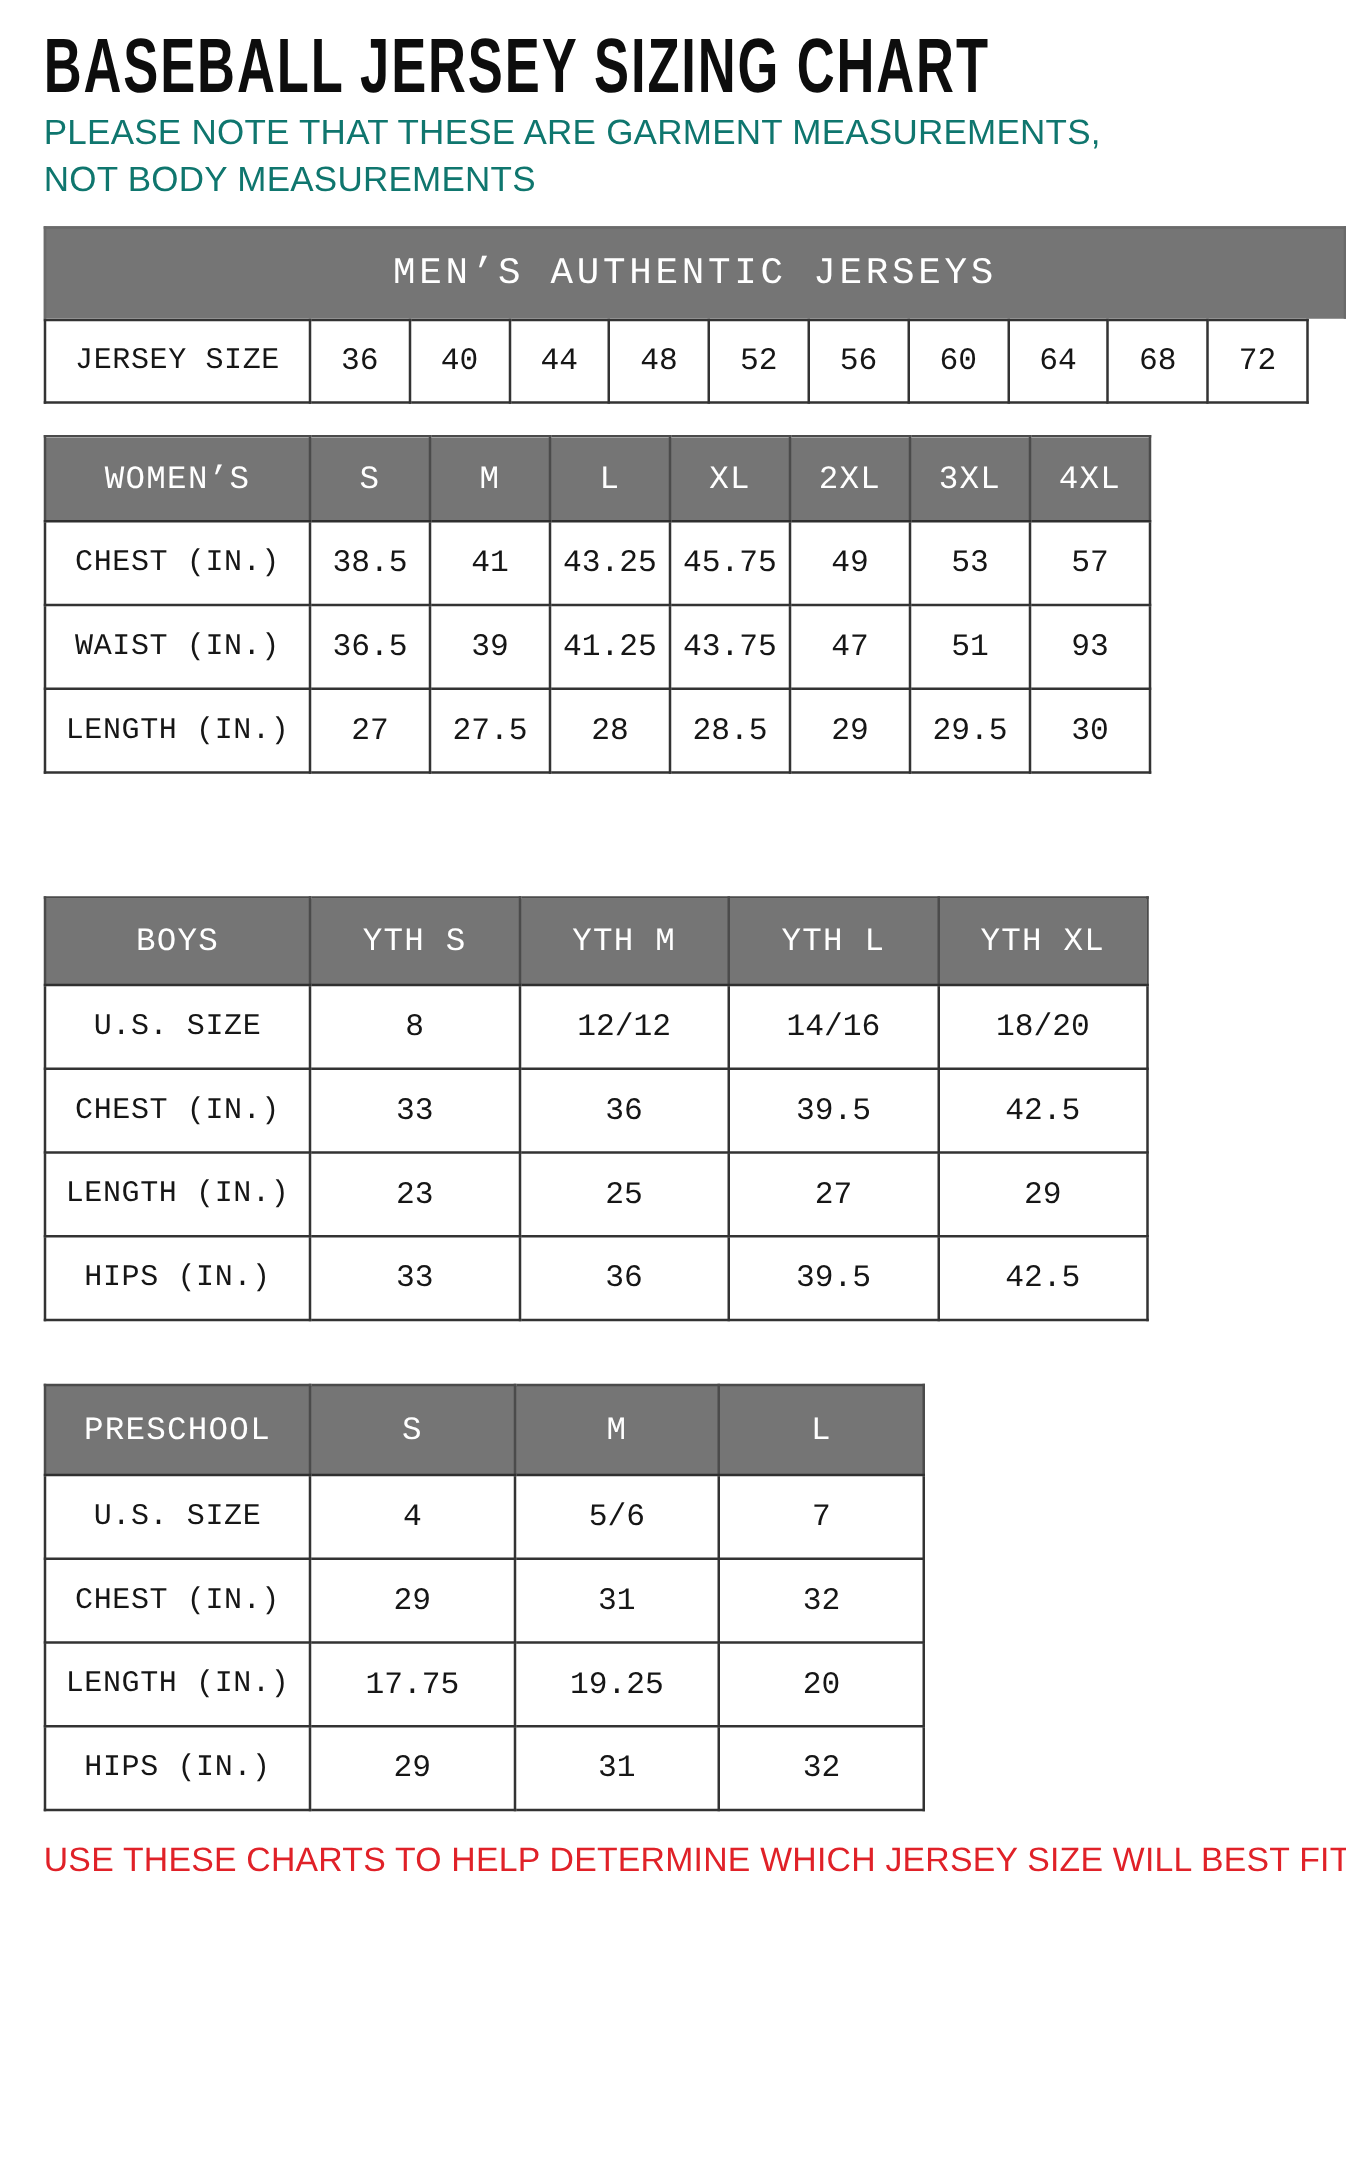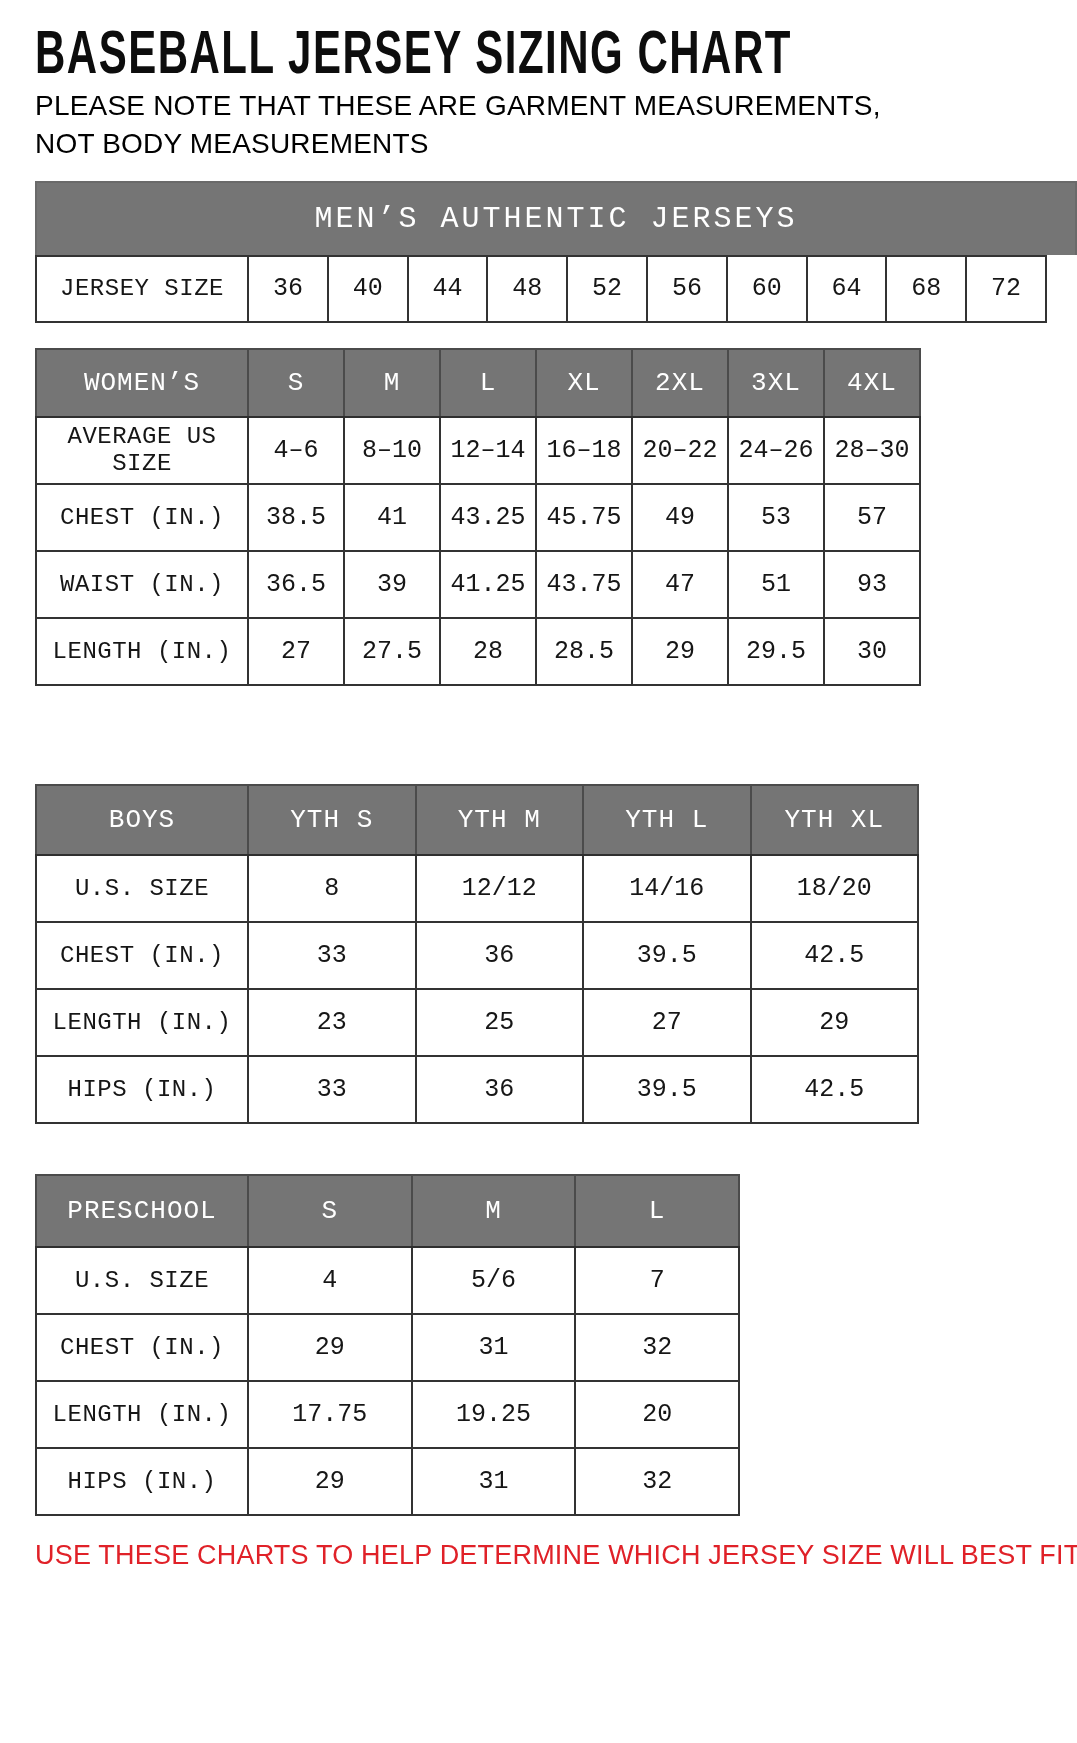--- a/index.html
+++ b/index.html
@@ -25,21 +25,21 @@
     letter-spacing: 2px;
     white-space: nowrap;
     transform: scale(0.75, 1.1);
     transform-origin: left top;
   }
   .note-text {
     margin: 4px 0 18px 0;
     max-width: 900px;
     font-size: 28px;
     line-height: 1.35;
-    color: #000000;
+    color: #0f766e;
     letter-spacing: 0.2px;
   }
   .table-block { margin: 0; font-family: Liberation Mono, monospace; }
   .banner {
     box-sizing: border-box;
     height: 74px;
     background: #757575;
     color: #ffffff;
     font-size: 30px;
     letter-spacing: 3px;
@@ -140,30 +140,20 @@
             <th class="column-header-cell">M</th>
             <th class="column-header-cell">L</th>
             <th class="column-header-cell">XL</th>
             <th class="column-header-cell">2XL</th>
             <th class="column-header-cell">3XL</th>
             <th class="column-header-cell">4XL</th>
           </tr>
         </thead>
       <tbody>
           <tr>
-            <th class="row-label">AVERAGE US SIZE</th>
-            <td>4–6</td>
-            <td>8–10</td>
-            <td>12–14</td>
-            <td>16–18</td>
-            <td>20–22</td>
-            <td>24–26</td>
-            <td>28–30</td>
-          </tr>
-          <tr>
             <th class="row-label">CHEST (IN.)</th>
             <td>38.5</td>
             <td>41</td>
             <td>43.25</td>
             <td>45.75</td>
             <td>49</td>
             <td>53</td>
             <td>57</td>
           </tr>
           <tr>

